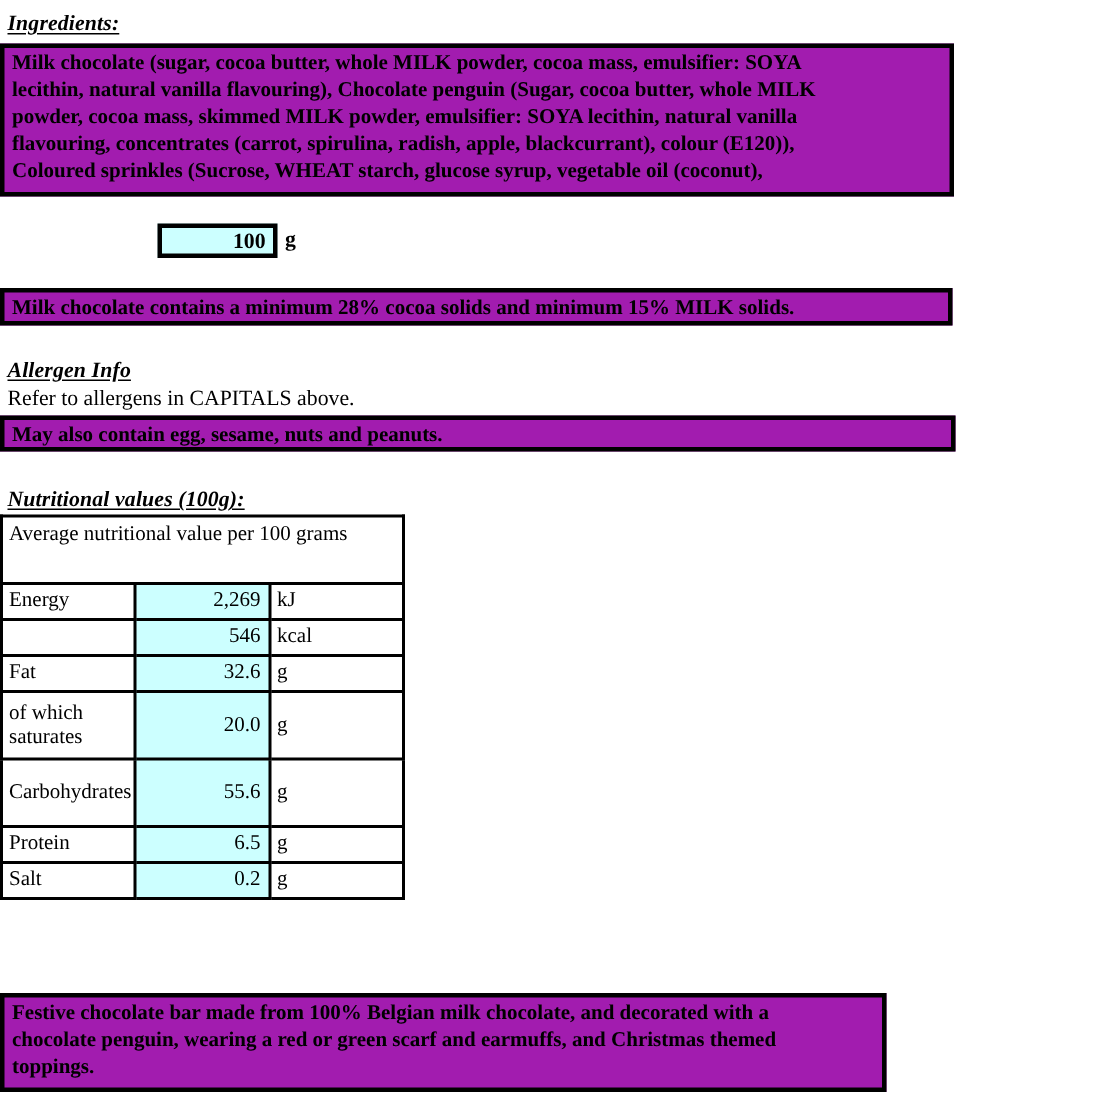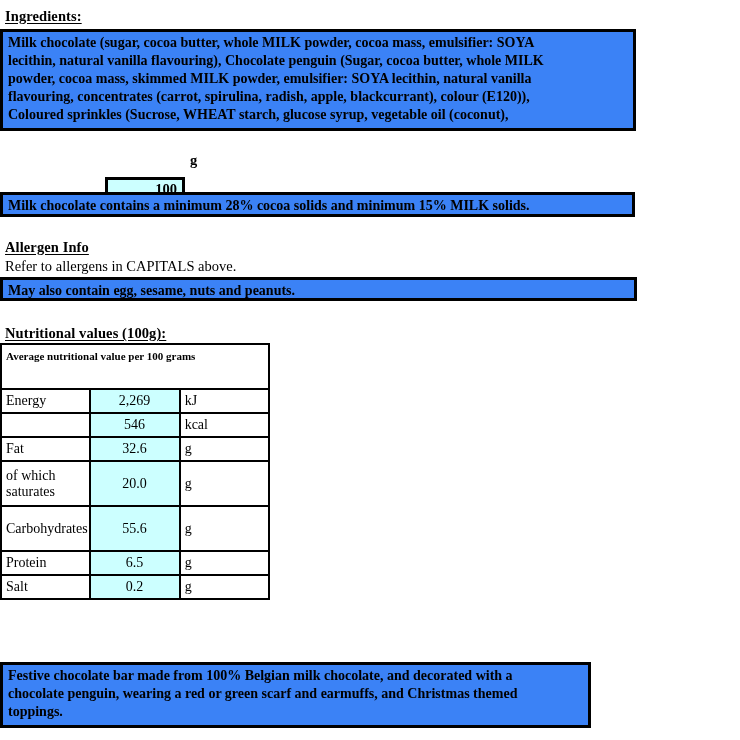--- a/index.html
+++ b/index.html
@@ -28,26 +28,27 @@
   
   .heading {
     position: absolute;
     font-weight: bold;
     font-size: 14.5px;
     line-height: 16px;
     text-decoration: underline;
     text-underline-offset: 2px;
     white-space: nowrap;
     letter-spacing: 0.1px;
+    font-style: italic;
   }
 
   
   .box {
     position: absolute;
-    background: #3b82f6;
+    background: #a21caf;
     border: 3px solid #000000;
     box-sizing: border-box;
     font-weight: bold;
     font-size: 14px;
     line-height: 18px;
     padding: 2px 0 2px 5px;
     overflow: hidden;
   }
   .box .line {
     display: block;
@@ -75,21 +76,20 @@
     width: 80px;
     height: 23px;
     background: #CCFFFF;
     border: 3px solid #000000;
     box-sizing: border-box;
     font-weight: bold;
     font-size: 14.5px;
     line-height: 17px;
     text-align: right;
     padding: 1px 5px 0 0;
-    margin-top: 28px;
   }
   #min-weight-unit {
     left: 190px;
     top: 152px;
     font-weight: bold;
   }
 
   
   #nutrition-table {
     position: absolute;
@@ -102,30 +102,30 @@
   }
   #nutrition-table td {
     border: 2px solid #000000;
     padding: 1px 4px 1px 4px;
     vertical-align: middle;
     font-size: 14px;
     line-height: 16px;
     background: #ffffff;
   }
   #nutrition-table td.head {
-    font-weight: bold;
-    font-size: 11px;
+    font-weight: normal;
+    font-size: 14px;
     line-height: 19px;
     height: 40px;
     vertical-align: top;
     padding-top: 2px;
     margin-left: 10px;
   }
   #nutrition-table td.label  { width: 105px; }
-  #nutrition-table td.value  { width: 73px;  text-align: center; background: #CCFFFF; padding-right: 5px; }
+  #nutrition-table td.value  { width: 73px;  text-align: right; background: #CCFFFF; padding-right: 5px; }
   #nutrition-table td.unit   { width: 92px;  text-align: left; }
   #nutrition-table tr.r-short td { height: 20px; }
   #nutrition-table tr.r-tall  td { height: 41px; }
 
   
   #ingredients-heading     { left: 5px;  top: 8px;  }
   #ingredients-box         { left: 0px;  top: 29px; width: 636px; height: 102px; }
 
   #milk-statement-box      { left: 0px;  top: 192px; width: 635px; height: 25px; }
 

